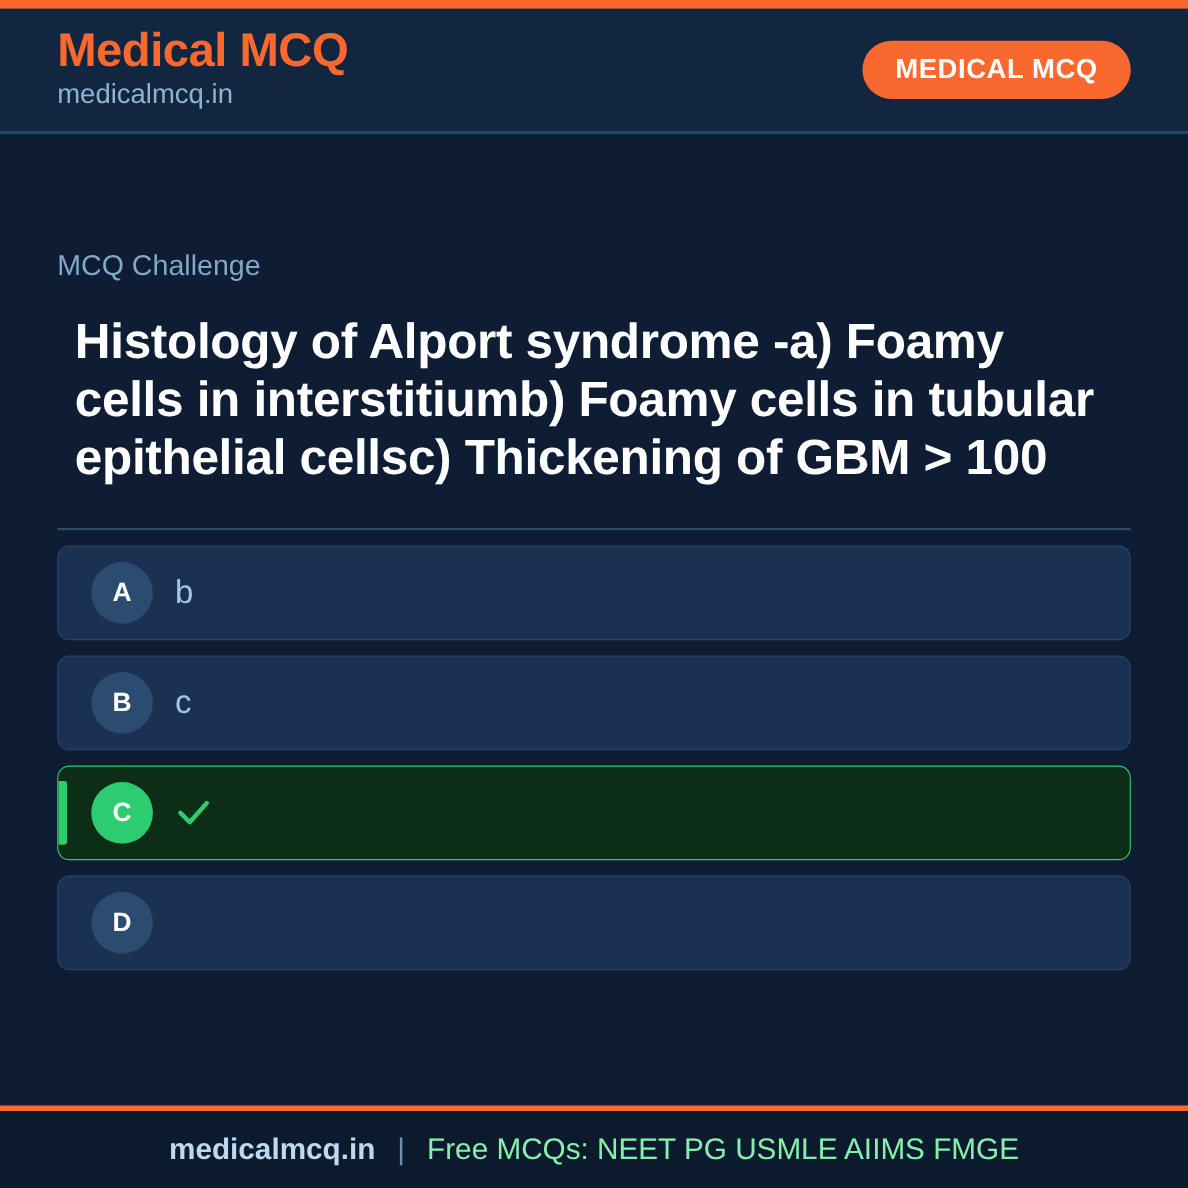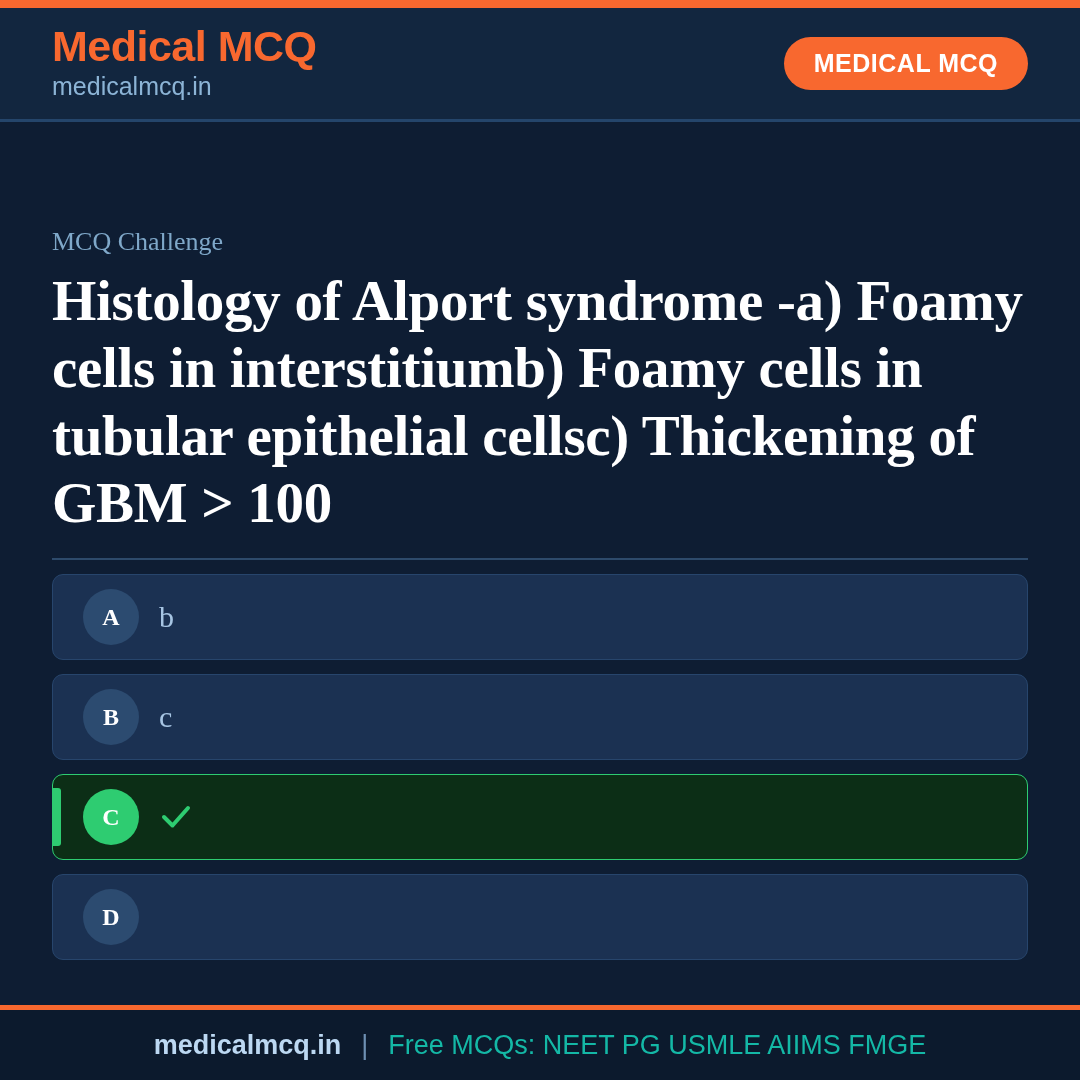--- a/index.html
+++ b/index.html
@@ -72,35 +72,34 @@
   }
 
   
   .main {
     flex: 1 1 auto;
     padding: 104px 52px 0 52px;
     box-sizing: border-box;
     display: flex;
     flex-direction: column;
     background: #0e1d33;
-    font-family: Liberation Serif, serif;
   }
   .eyebrow {
     font-size: 26px;
     color: #7fa8c9;
     margin-bottom: 10px;
     line-height: 1.2;
   }
   .question {
-    font-size: 57px;
+    font-size: 45px;
     font-weight: bold;
     color: #ffffff;
     line-height: 1.18;
     letter-spacing: -0.3px;
-    margin: 0;
+    margin: 16px;
   }
   .divider {
     height: 2px;
     background: #2d4a6b;
     margin: 22px 0 14px 0;
     width: 100%;
   }
 
   
   .options {
@@ -196,21 +195,21 @@
     color: #bcd8f2;
     font-weight: bold;
   }
   .footer-sep {
     font-size: 27px;
     color: #6e90b3;
     padding: 0 8px;
   }
   .footer-tags {
     font-size: 27px;
-    color: #14b8a6;
+    color: #86efac;
   }
 </style>
 </head>
 <body>
 
 <div class="page">
 
   <div class="top-accent"></div>
 
   <div class="header">

